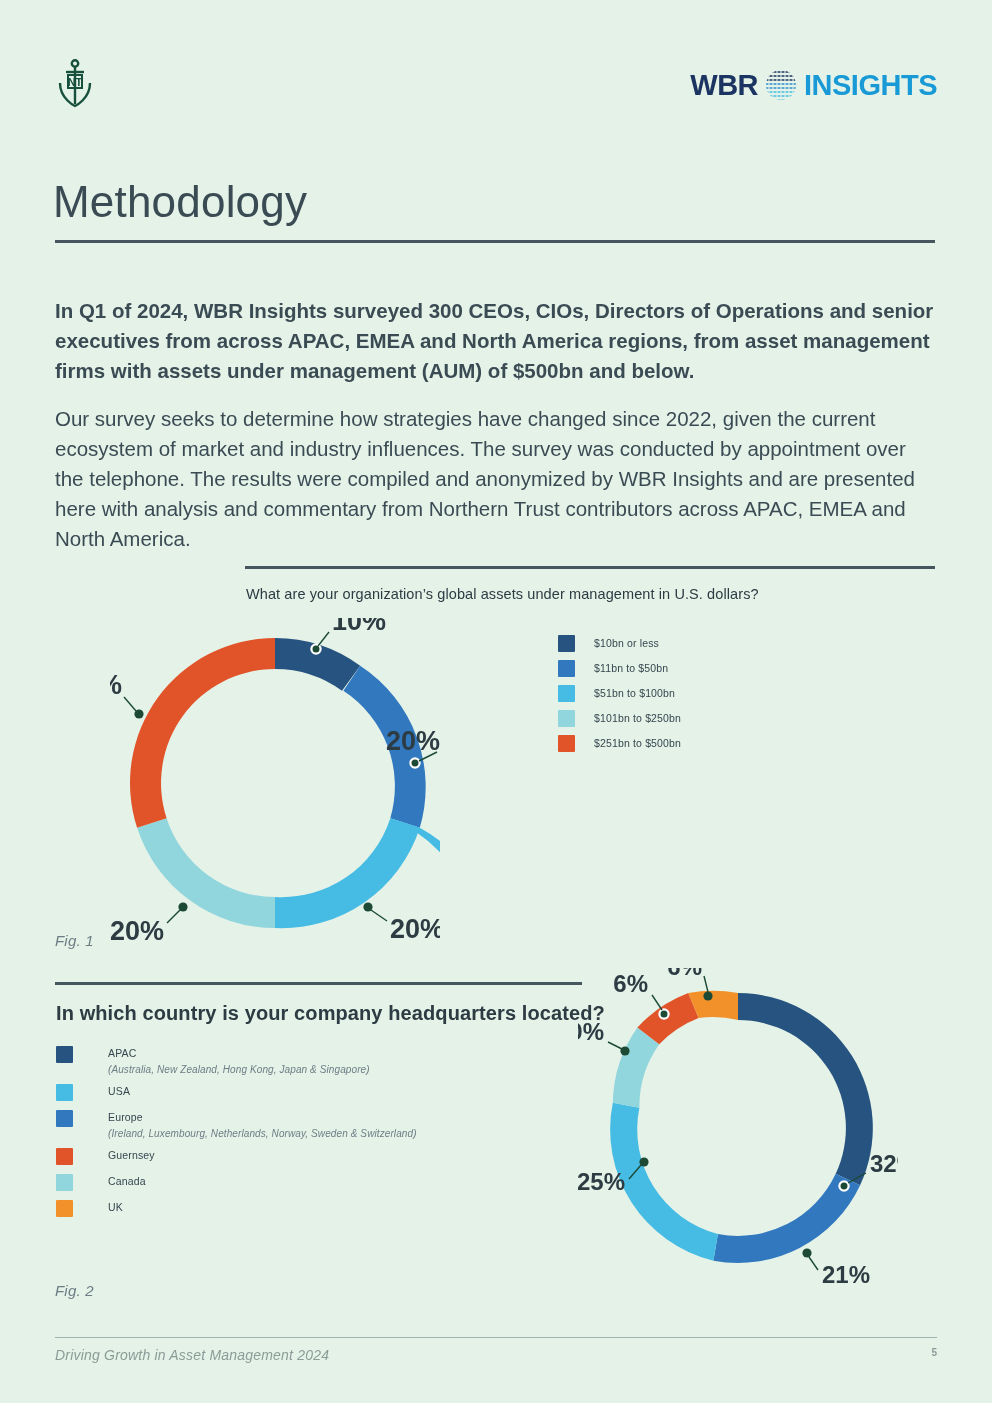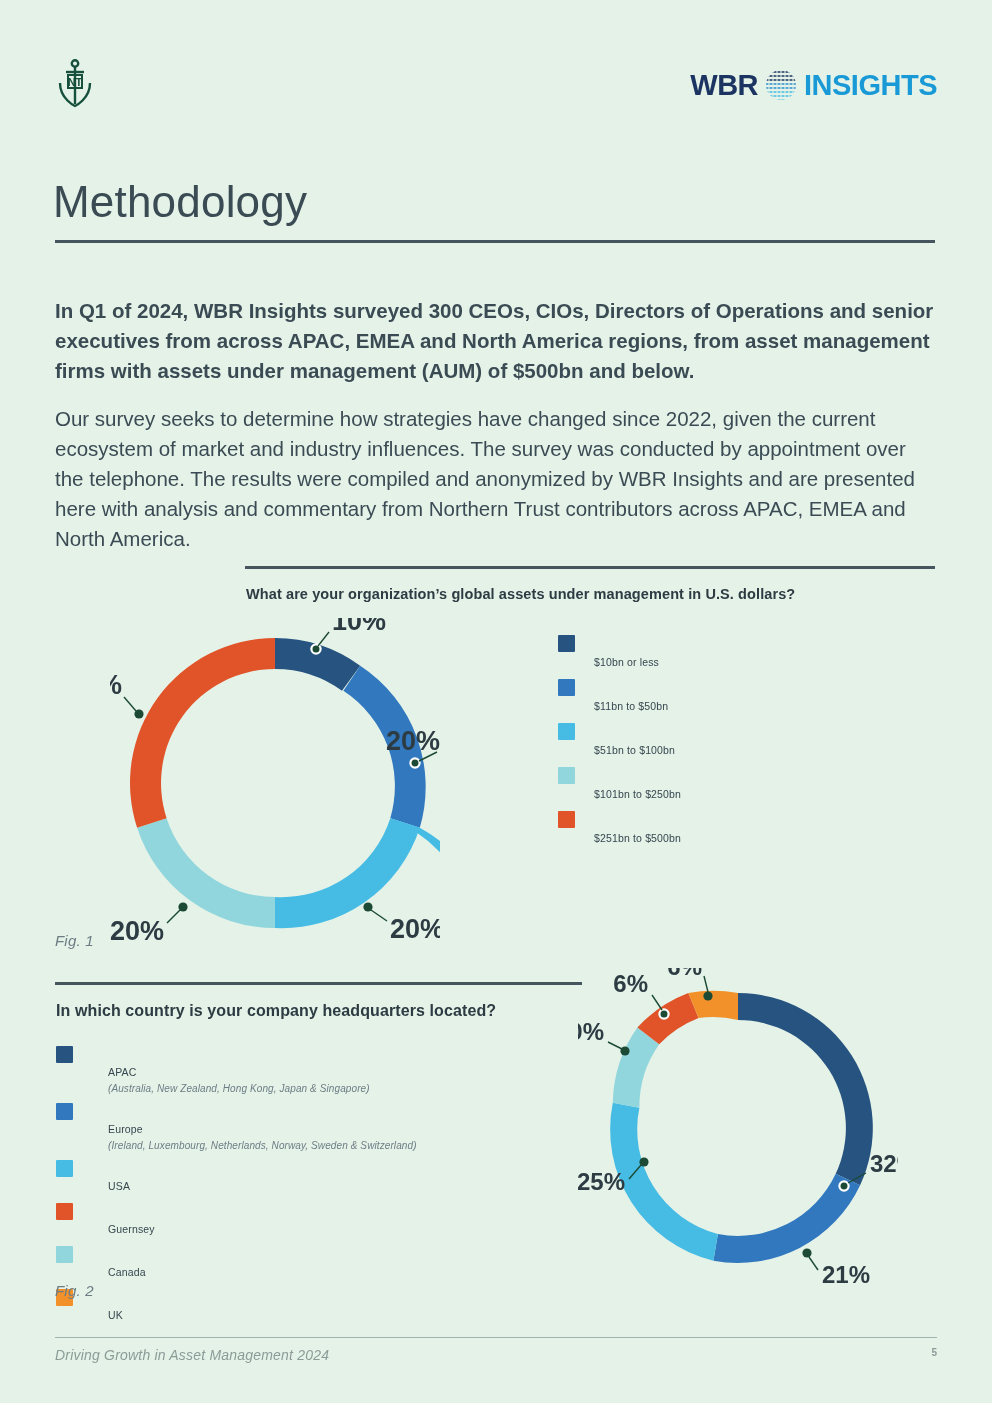--- a/index.html
+++ b/index.html
@@ -38,38 +38,38 @@
     position:absolute; left:55px; width:882px;
     font-size:20.5px; line-height:30px; color:#3b4b54;
   }
   #para1 { top:275px;font-weight:bold; }
   #para2 { top:383px; }
 
   
   .rule-c1 { position:absolute; left:245px; top:566px; width:690px; height:3px; background:#46565e; }
   .chart1-title {
     position:absolute; left:246px; top:586px;
-    font-size:14.5px; font-weight:bold; color:#2d3b43; letter-spacing:0.1px;
+    font-size:14.5px; font-weight:normal; color:#2d3b43; letter-spacing:0.1px;
   }
   .donut1 { position:absolute; left:110px; top:618px; width:330px; height:330px; }
   .legend1 { position:absolute; left:558px; top:635px; }
 
   
   .rule-c2 { position:absolute; left:55px; top:982px; width:527px; height:3px; background:#46565e; }
   .chart2-title {
     position:absolute; left:56px; top:1002px;
-    font-size:16px; font-weight:bold; color:#2d3b43; letter-spacing:0.1px;
+    font-size:20px; font-weight:bold; color:#2d3b43; letter-spacing:0.1px;
   }
   .legend2 { position:absolute; left:56px; top:1046px; }
   .donut2 { position:absolute; left:578px; top:968px; width:320px; height:320px; }
 
   
   .lg-row { display:flex; align-items:flex-start; }
   .lg-sw { width:17px; height:17px; flex:0 0 17px; border-radius:1px; }
-  .lg-txt { font-size:10.5px; color:#36474f; letter-spacing:0.15px;margin-top:19px; }
+  .lg-txt { font-size:10.5px; color:#36474f; letter-spacing:0.15px; }
   .lg-sub { font-size:10px; color:#6d7d84; font-style:italic; letter-spacing:0.1px; margin-top:3px; }
 
   .legend1 .lg-row { margin-bottom:8px; }
   .legend1 .lg-txt { margin-left:19px; line-height:17px; }
   .legend2 .lg-row { margin-bottom:9px; }
   .legend2 .lg-body { margin-left:35px; }
   .legend2 .lg-txt { line-height:15px; }
 
   
   .fig { position:absolute; font-size:15px; font-style:italic; color:#6d7d84; letter-spacing:0.2px; }
@@ -222,31 +222,31 @@
 
   <div class="legend2">
     <div class="lg-row">
       <span class="lg-sw" style="background:#26537f"></span>
       <span class="lg-body">
         <div class="lg-txt">APAC</div>
         <div class="lg-sub">(Australia, New Zealand, Hong Kong, Japan &amp; Singapore)</div>
       </span>
     </div>
     <div class="lg-row">
+      <span class="lg-sw" style="background:#46bce4"></span>
+      <span class="lg-body">
+          <div class="lg-txt">USA</div>
+        </span>
+    </div>
+    <div class="lg-row">
       <span class="lg-sw" style="background:#3278bf"></span>
       <span class="lg-body">
         <div class="lg-txt">Europe</div>
         <div class="lg-sub">(Ireland, Luxembourg, Netherlands, Norway, Sweden &amp; Switzerland)</div>
       </span>
-    </div>
-    <div class="lg-row">
-      <span class="lg-sw" style="background:#46bce4"></span>
-      <span class="lg-body">
-          <div class="lg-txt">USA</div>
-        </span>
     </div>
     <div class="lg-row">
       <span class="lg-sw" style="background:#e1542a"></span>
       <span class="lg-body">
           <div class="lg-txt">Guernsey</div>
         </span>
     </div>
     <div class="lg-row">
       <span class="lg-sw" style="background:#91d6dc"></span>
       <span class="lg-body">

